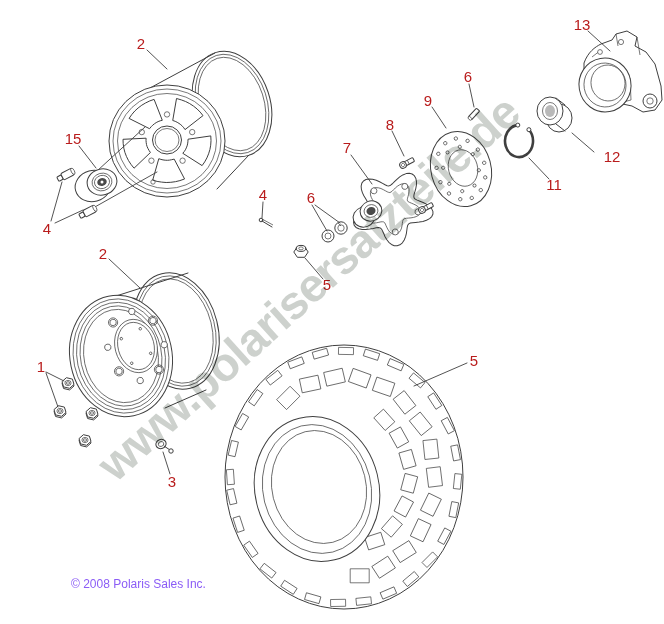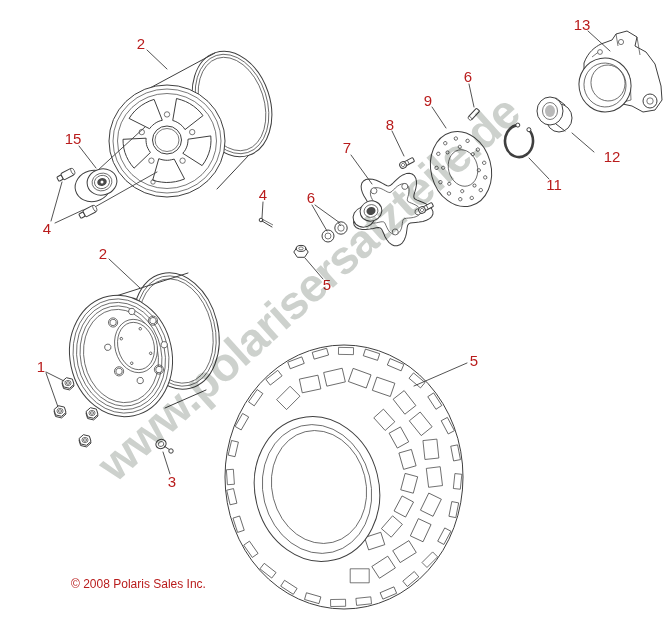--- a/index.html
+++ b/index.html
@@ -11,21 +11,21 @@
   .wf{fill:#ffffff;stroke:#3f3f3f;stroke-width:1;stroke-linejoin:round;}
   .wt{fill:#ffffff;stroke:#3f3f3f;stroke-width:0.7;stroke-linejoin:round;}
   .dk{fill:#4a4a4a;stroke:none;}
   .ld{fill:none;stroke:#3f3f3f;stroke-width:0.9;stroke-linecap:round;}
   .callout{position:absolute;transform:translate(-50%,-50%);font-size:15px;color:#b91c1c;
            font-family:"Liberation Sans", sans-serif;z-index:3;}
   #watermark{position:absolute;left:308px;top:288px;z-index:5;white-space:nowrap;
              transform:translate(-50%,-50%) rotate(-42deg);
              font-size:47px;font-weight:700;letter-spacing:-1px;
              color:#aeb5ae;opacity:0.62;mix-blend-mode:multiply;pointer-events:none;}
-  #copyright{position:absolute;left:71px;top:577px;font-size:12px;color:#b91c1c;z-index:3;}
+  #copyright{position:absolute;left:71px;top:577px;font-size:12px;color:#8b5cf6;z-index:3;}
 </style>
 </head>
 <body>
 
 <div id="stage">
 
   <svg id="art" width="664" height="624" viewBox="0 0 664 624">
 
     <g>
       <ellipse class="wf" cx="232" cy="104" rx="38" ry="54" transform="rotate(-18 232 104)"></ellipse>

